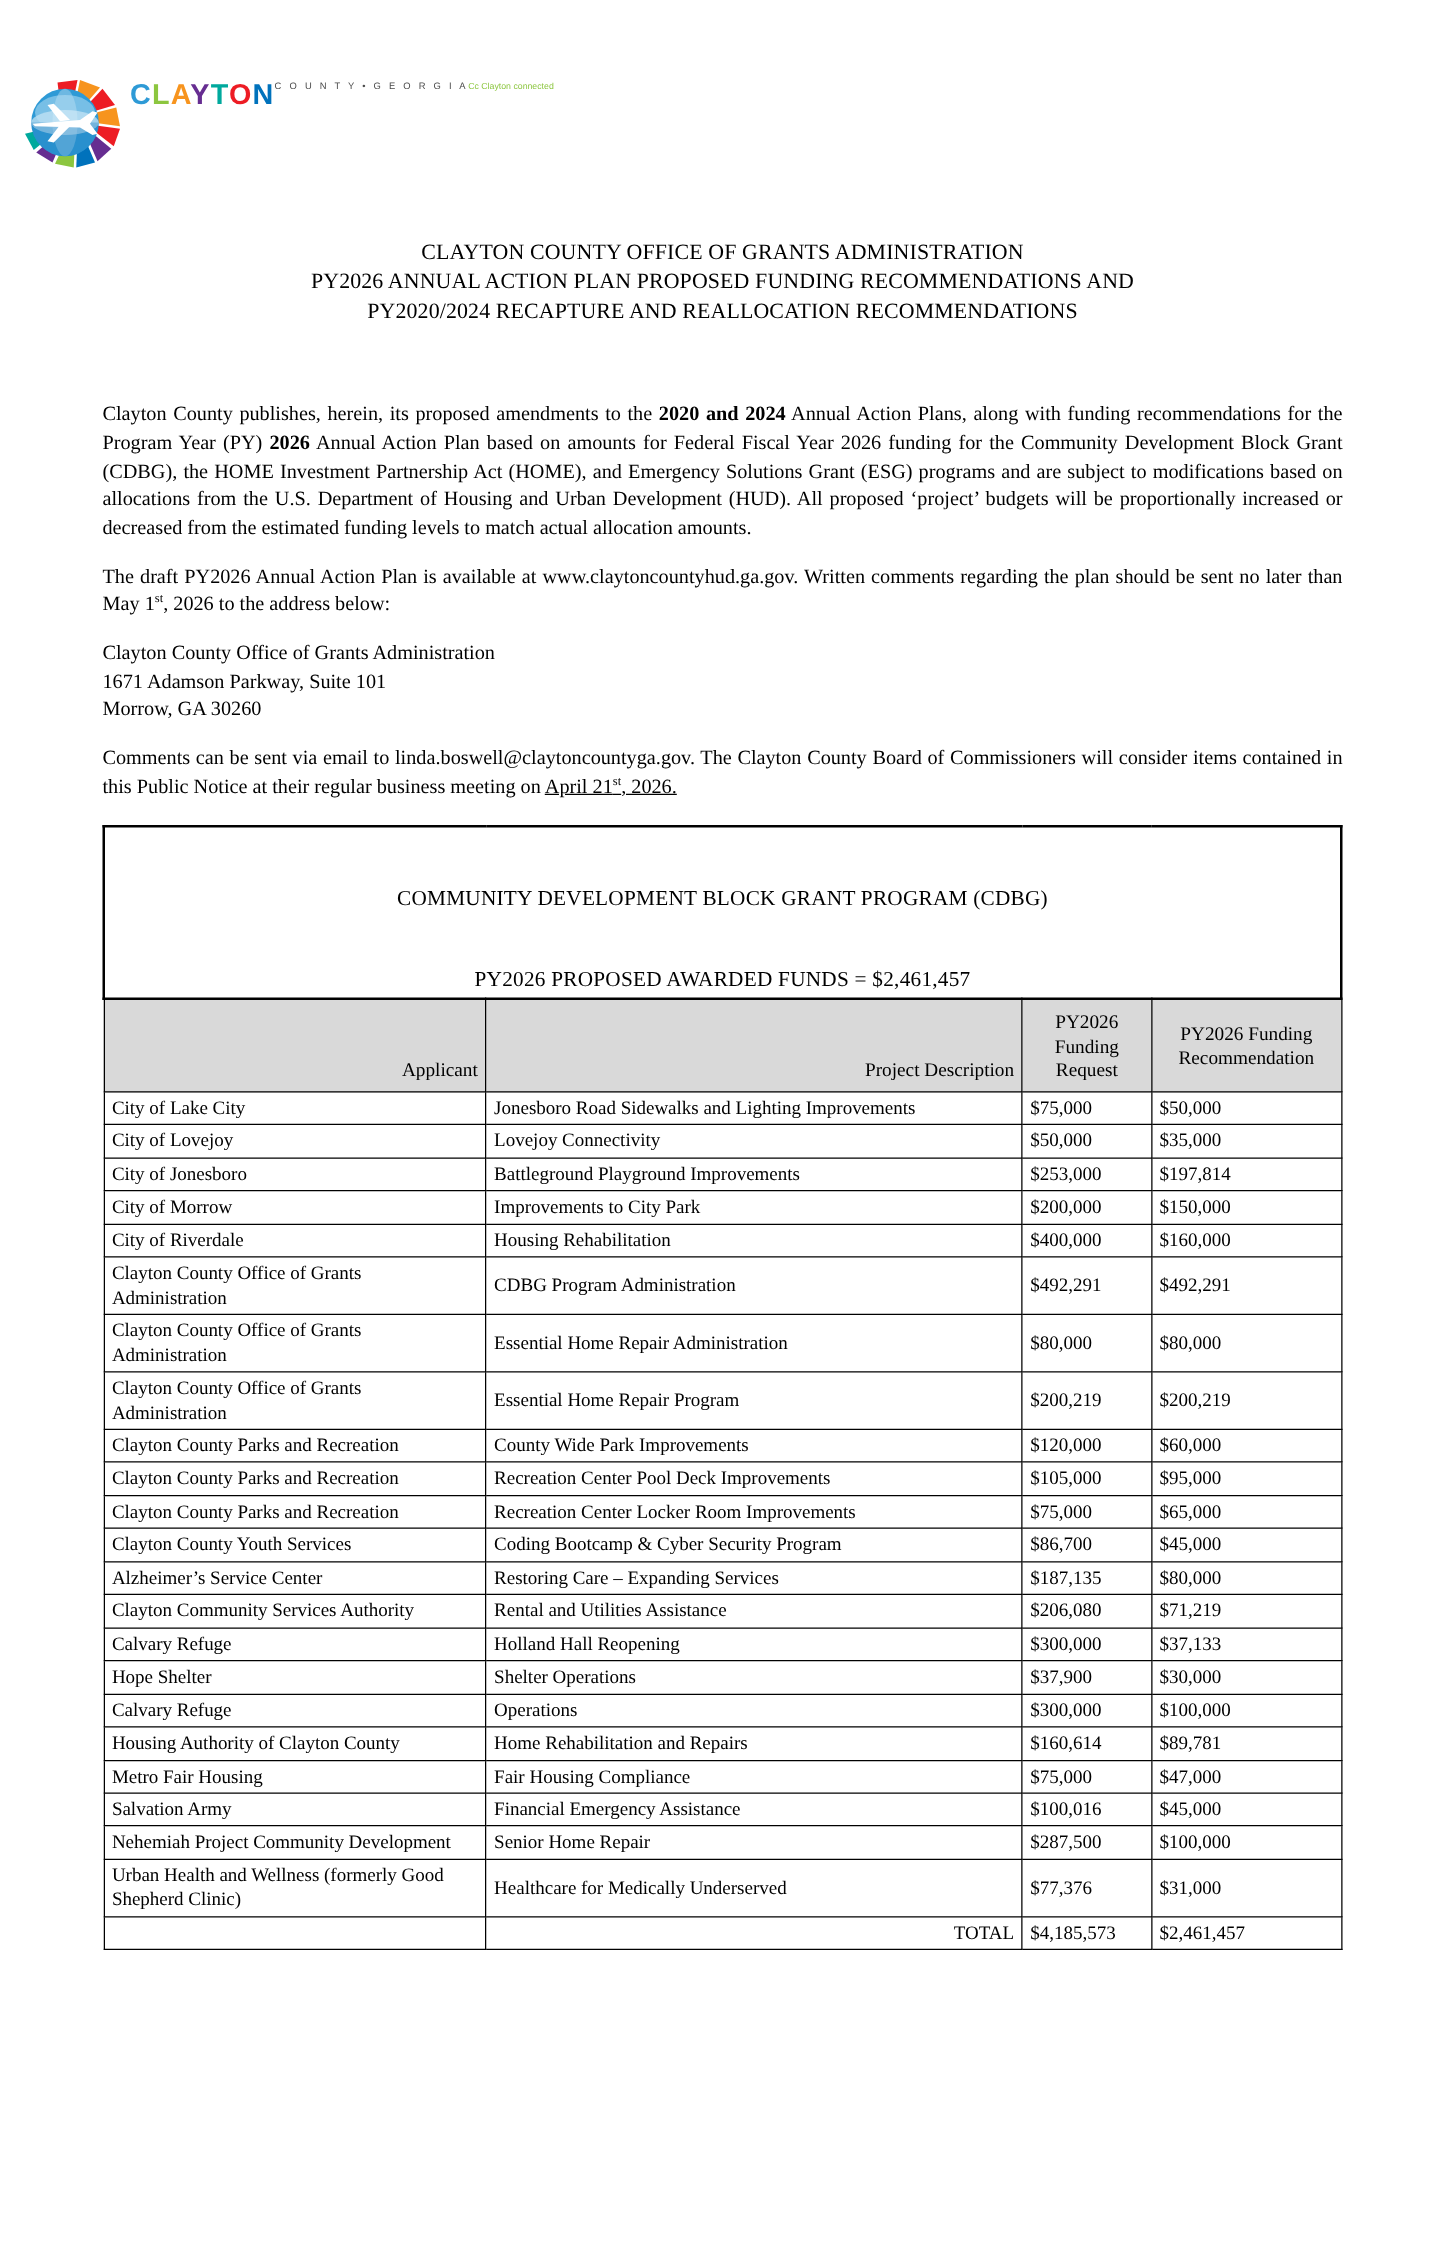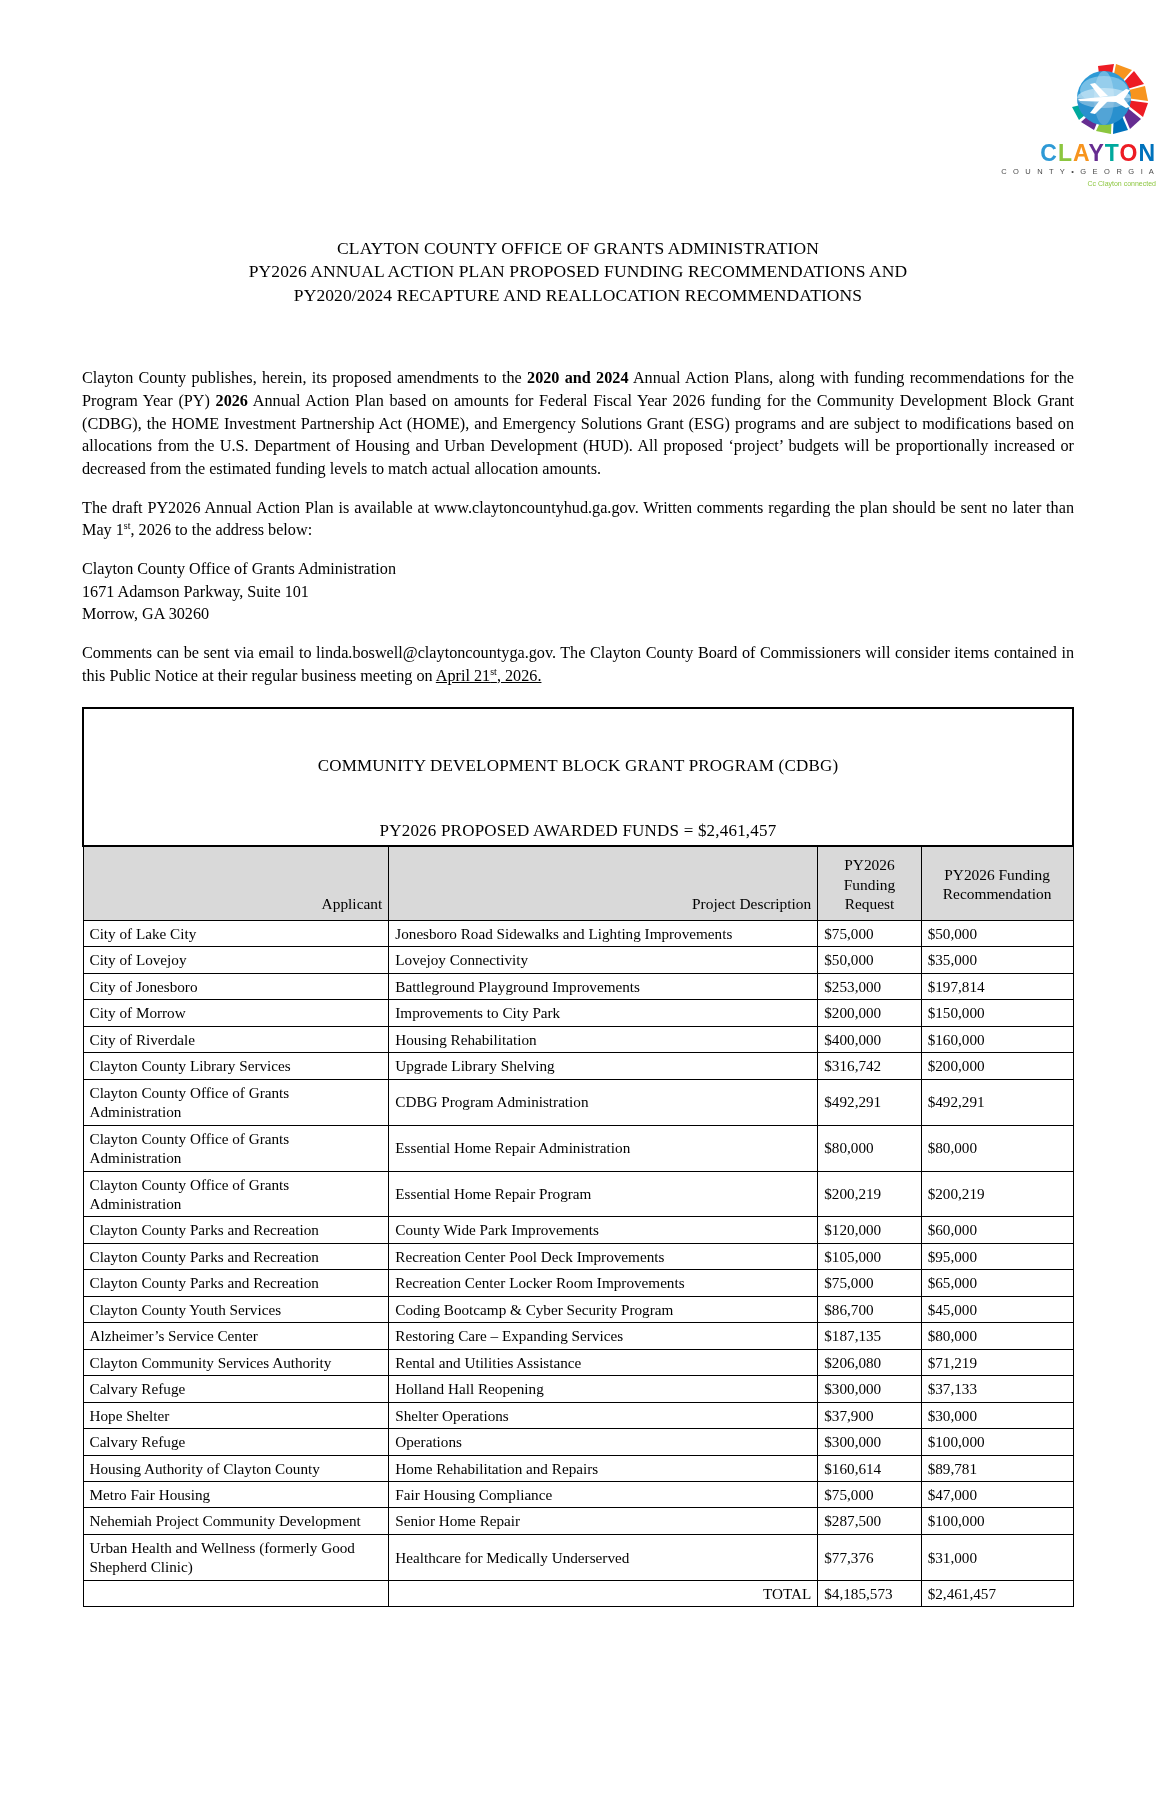--- a/index.html
+++ b/index.html
@@ -19,22 +19,22 @@
     width: 1156px;
     min-height: 1793px;
     padding: 0;
     box-sizing: border-box;
   }
 
   
   .logo-block {
     padding-top: 62px;
     display: flex;
-    flex-direction: column;
-    align-items: flex-end;
+    flex-direction: row;
+    align-items: flex-start;
   }
   .logo-mark {
     width: 104px;
     height: 78px;
     position: relative;
   }
   .logo-wordmark {
     margin-top: 2px;
     font-family: "Liberation Sans", sans-serif;
     font-weight: bold;
@@ -271,26 +271,20 @@
             <td class="num">$200,000</td>
             <td class="num">$150,000</td>
           </tr>
           <tr>
             <td class="applicant">City of Riverdale</td>
             <td class="desc">Housing Rehabilitation</td>
             <td class="num">$400,000</td>
             <td class="num">$160,000</td>
           </tr>
           <tr>
-            <td class="applicant">Clayton County Library Services</td>
-            <td class="desc">Upgrade Library Shelving</td>
-            <td class="num">$316,742</td>
-            <td class="num">$200,000</td>
-          </tr>
-          <tr>
             <td class="applicant">Clayton County Office of Grants Administration</td>
             <td class="desc">CDBG Program Administration</td>
             <td class="num">$492,291</td>
             <td class="num">$492,291</td>
           </tr>
           <tr>
             <td class="applicant">Clayton County Office of Grants Administration</td>
             <td class="desc">Essential Home Repair Administration</td>
             <td class="num">$80,000</td>
             <td class="num">$80,000</td>
@@ -359,20 +353,26 @@
             <td class="applicant">Housing Authority of Clayton County</td>
             <td class="desc">Home Rehabilitation and Repairs</td>
             <td class="num">$160,614</td>
             <td class="num">$89,781</td>
           </tr>
           <tr>
             <td class="applicant">Metro Fair Housing</td>
             <td class="desc">Fair Housing Compliance</td>
             <td class="num">$75,000</td>
             <td class="num">$47,000</td>
+          </tr>
+          <tr>
+            <td class="applicant">Salvation Army</td>
+            <td class="desc">Financial Emergency Assistance</td>
+            <td class="num">$100,016</td>
+            <td class="num">$45,000</td>
           </tr>
           <tr>
             <td class="applicant">Nehemiah Project Community Development</td>
             <td class="desc">Senior Home Repair</td>
             <td class="num">$287,500</td>
             <td class="num">$100,000</td>
           </tr>
           <tr>
             <td class="applicant">Urban Health and Wellness (formerly Good Shepherd Clinic)</td>
             <td class="desc">Healthcare for Medically Underserved</td>

